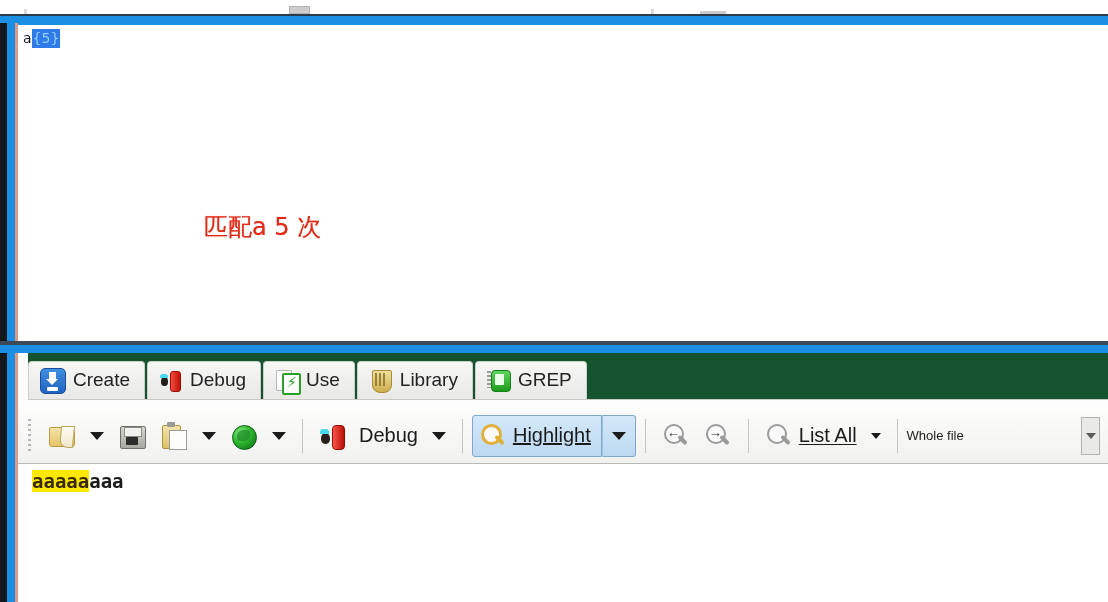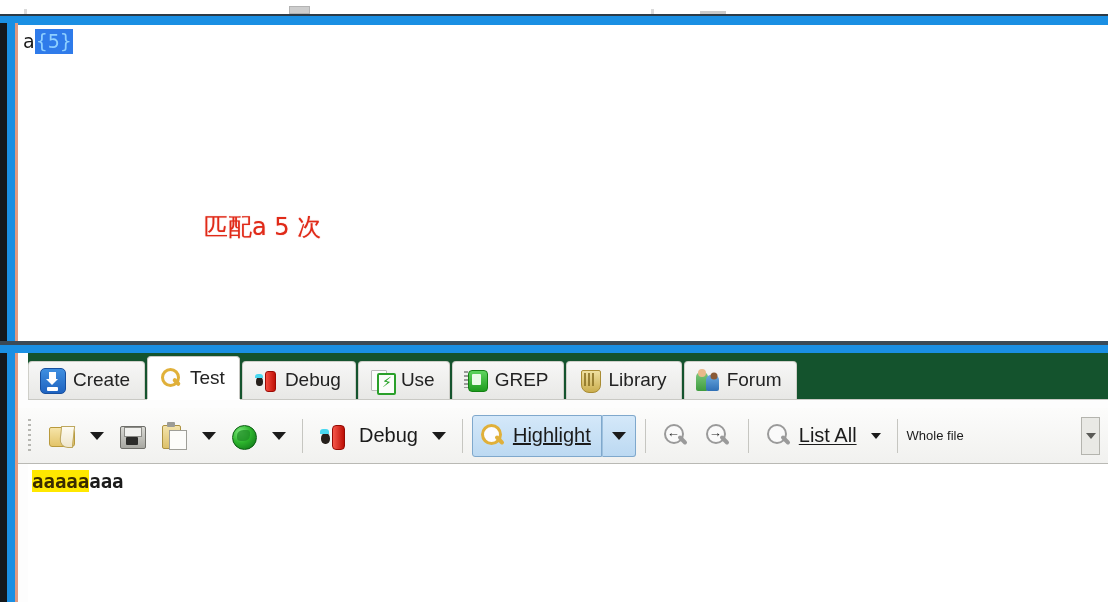--- a/index.html
+++ b/index.html
@@ -48,21 +48,21 @@
   }
 
   
   .regex-pane{
     position:absolute;left:18px;top:25px;width:1090px;height:320px;
     background:#ffffff;
   }
   .regex-line{
     position:absolute;left:5px;top:5px;
     font-family:"DejaVu Sans","Liberation Sans",sans-serif;
-    font-size:19px;color:#111;letter-spacing:0px;white-space:nowrap;
+    font-size:14px;color:#111;letter-spacing:0px;white-space:nowrap;
   }
   .regex-line .plain{color:#1a1a1a;}
   .regex-line .sel{
     background:#2f7bea;color:#8fd0ff;padding:1px 1px 2px 1px;
   }
   .annotation{
     position:absolute;left:186px;top:186px;
     font-family:"DejaVu Sans","Liberation Sans",sans-serif;
     font-size:24px;color:#e02a18;white-space:nowrap;font-weight:500;
     text-shadow:0 0 1px rgba(224,42,24,.55);
@@ -391,58 +391,48 @@
   <div class="tabbar">
     <div class="tabs">
 
       <div class="tab">
         <span class="ic ic-create">
             <i></i>
           </span>
         <span class="tlabel">Create</span>
       </div>
 
-      <div class="tab active">
-        <span class="ic ic-mag"></span>
-        <span class="tlabel">Test</span>
-      </div>
 
       <div class="tab">
         <span class="ic ic-debug">
             <span class="bug"></span>
             <span class="pill"></span>
           </span>
         <span class="tlabel">Debug</span>
       </div>
 
       <div class="tab">
         <span class="ic ic-use">
             <i>⚡</i>
           </span>
         <span class="tlabel">Use</span>
       </div>
 
       <div class="tab">
+        <span class="ic ic-library"></span>
+        <span class="tlabel">Library</span>
+      </div>
+
+      <div class="tab">
         <span class="ic ic-grep">
             <i></i>
           </span>
         <span class="tlabel">GREP</span>
       </div>
 
-      <div class="tab">
-        <span class="ic ic-library"></span>
-        <span class="tlabel">Library</span>
-      </div>
-
-      <div class="tab">
-        <span class="ic ic-forum">
-            <i></i>
-          </span>
-        <span class="tlabel">Forum</span>
-      </div>
 
     </div>
   </div>
 
   <div class="cmdbar">
 
     <div class="grip"></div>
 
     <div class="tbtn">
       <span class="ti ti-folder"></span>

